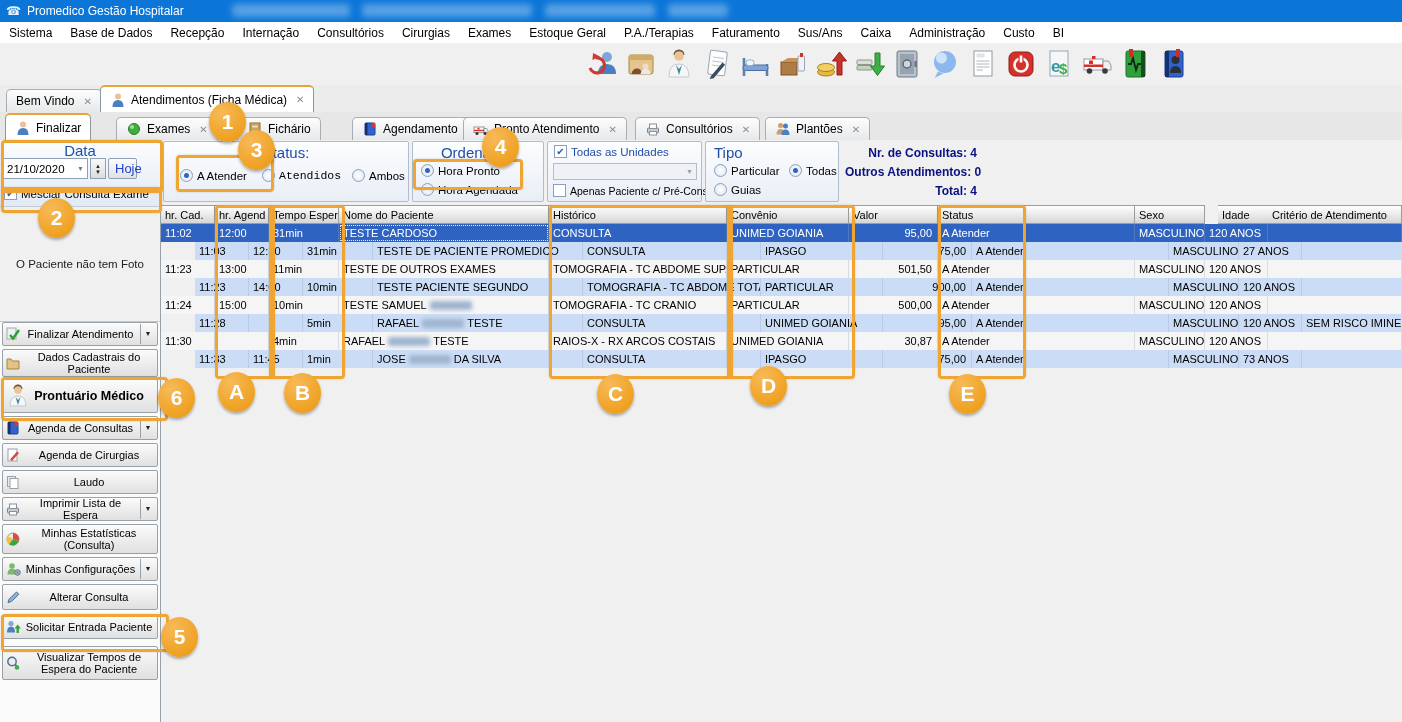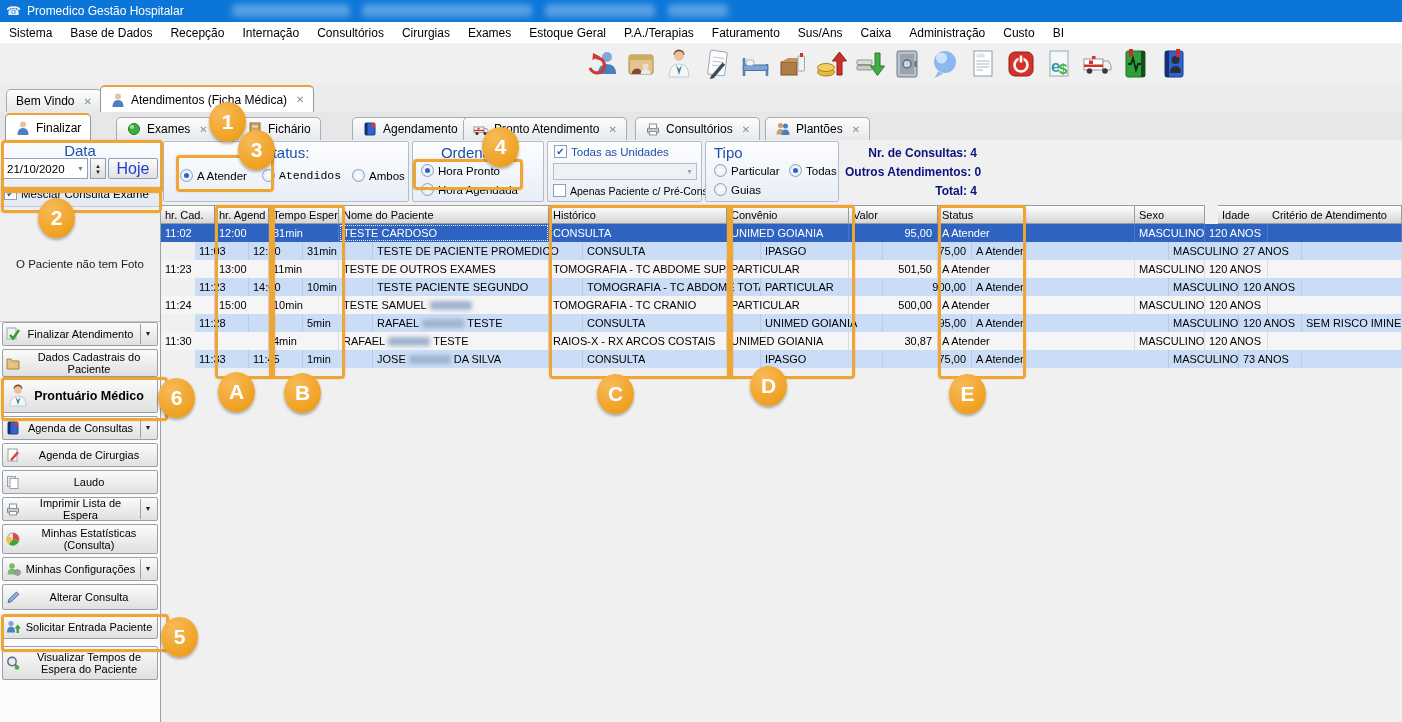--- a/index.html
+++ b/index.html
@@ -29,22 +29,22 @@
   .content{position:absolute;left:0;top:140px;width:1402px;height:582px;background:#f0f0f0;}
   .sidebar{position:absolute;left:0;top:0;width:160px;height:582px;background:#fbfbfb;border-right:1px solid #98a0a8;}
   .datepanel{position:absolute;left:0;top:0;width:160px;height:66px;background:linear-gradient(#fcfdfe,#e3eaf4);border-bottom:1px solid #c2ccd8;}
   .ptitle{color:#1f4fa8;font-size:15px;text-align:center;padding-top:2px;}
   .daterow{position:absolute;left:3px;top:18px;height:21px;display:flex;align-items:stretch;gap:2px;}
   .dateinput{width:77px;background:#fff;border:1px solid #8ea0b4;display:flex;align-items:center;justify-content:space-between;
              padding:0 3px;font-size:11.5px;}
   .dateinput .dd{color:#6f7d8c;font-size:7px;}
   .spinner{width:14px;background:linear-gradient(#fafafa,#dcdcdc);border:1px solid #8ea0b4;display:flex;flex-direction:column;
            align-items:center;justify-content:center;font-size:6px;line-height:6px;color:#222;}
-  .hoje{width:50px;background:linear-gradient(#fbfbfb,#e2e2e2);border:1px solid #8ea0b4;color:#1d3fd0;
-        font-size:16px;font-family:inherit;border-radius:2px;}
+  .hoje{width:29px;background:linear-gradient(#fbfbfb,#e2e2e2);border:1px solid #8ea0b4;color:#1d3fd0;
+        font-size:13px;font-family:inherit;border-radius:2px;}
   .mesclar{position:absolute;left:4px;top:47px;display:flex;align-items:center;gap:4px;font-size:11.5px;}
   .cb{width:13px;height:13px;border:1px solid #8aa0b8;background:#fff;display:inline-flex;align-items:center;
       justify-content:center;font-size:10px;color:#2b5cc4;box-sizing:border-box;}
   .photo{position:absolute;left:0;top:67px;width:160px;height:114px;background:#f0f0f0;border-bottom:1px solid #c8c8c8;
          display:flex;align-items:center;justify-content:center;font-size:11.5px;color:#222;}
   .sbtn{position:absolute;left:2px;width:156px;background:linear-gradient(#fbfbfb,#e0e0e0);border:1px solid #98a0a8;
         border-radius:2px;font-size:11px;display:flex;align-items:center;justify-content:center;text-align:center;
         box-sizing:border-box;line-height:12px;padding:1px 2px 1px 20px;}
   .sbtn .blabel{flex:1;}
   .sbtn .bicon{position:absolute;left:2px;top:50%;transform:translateY(-50%);}

